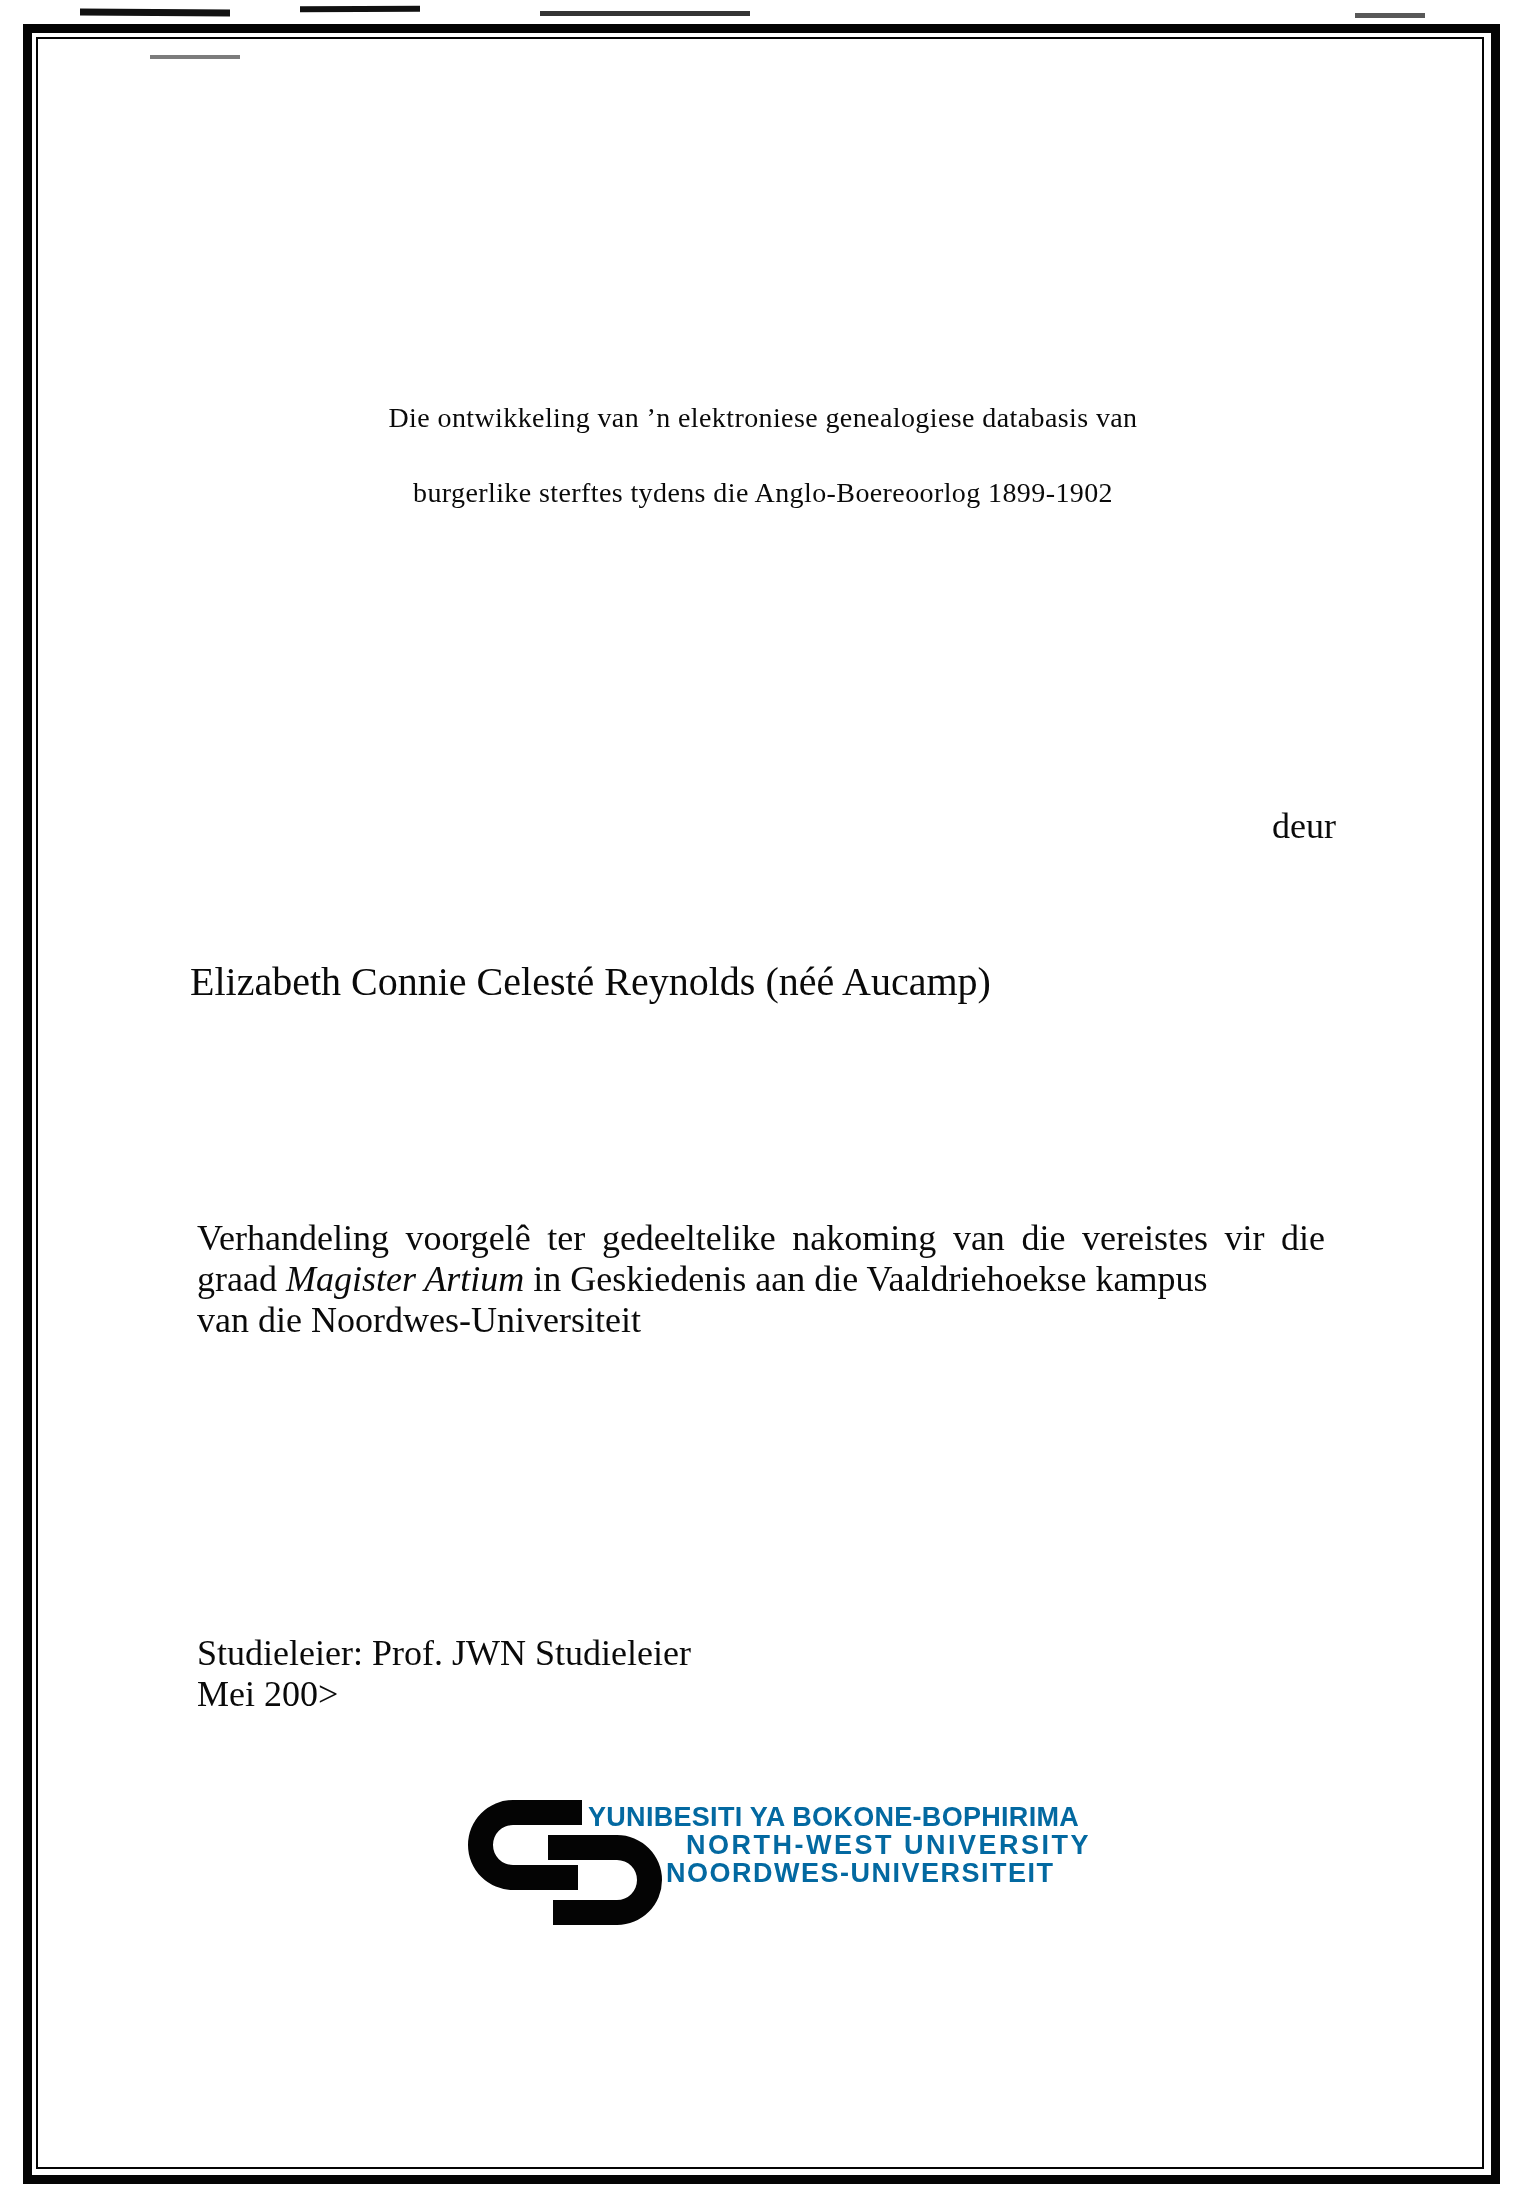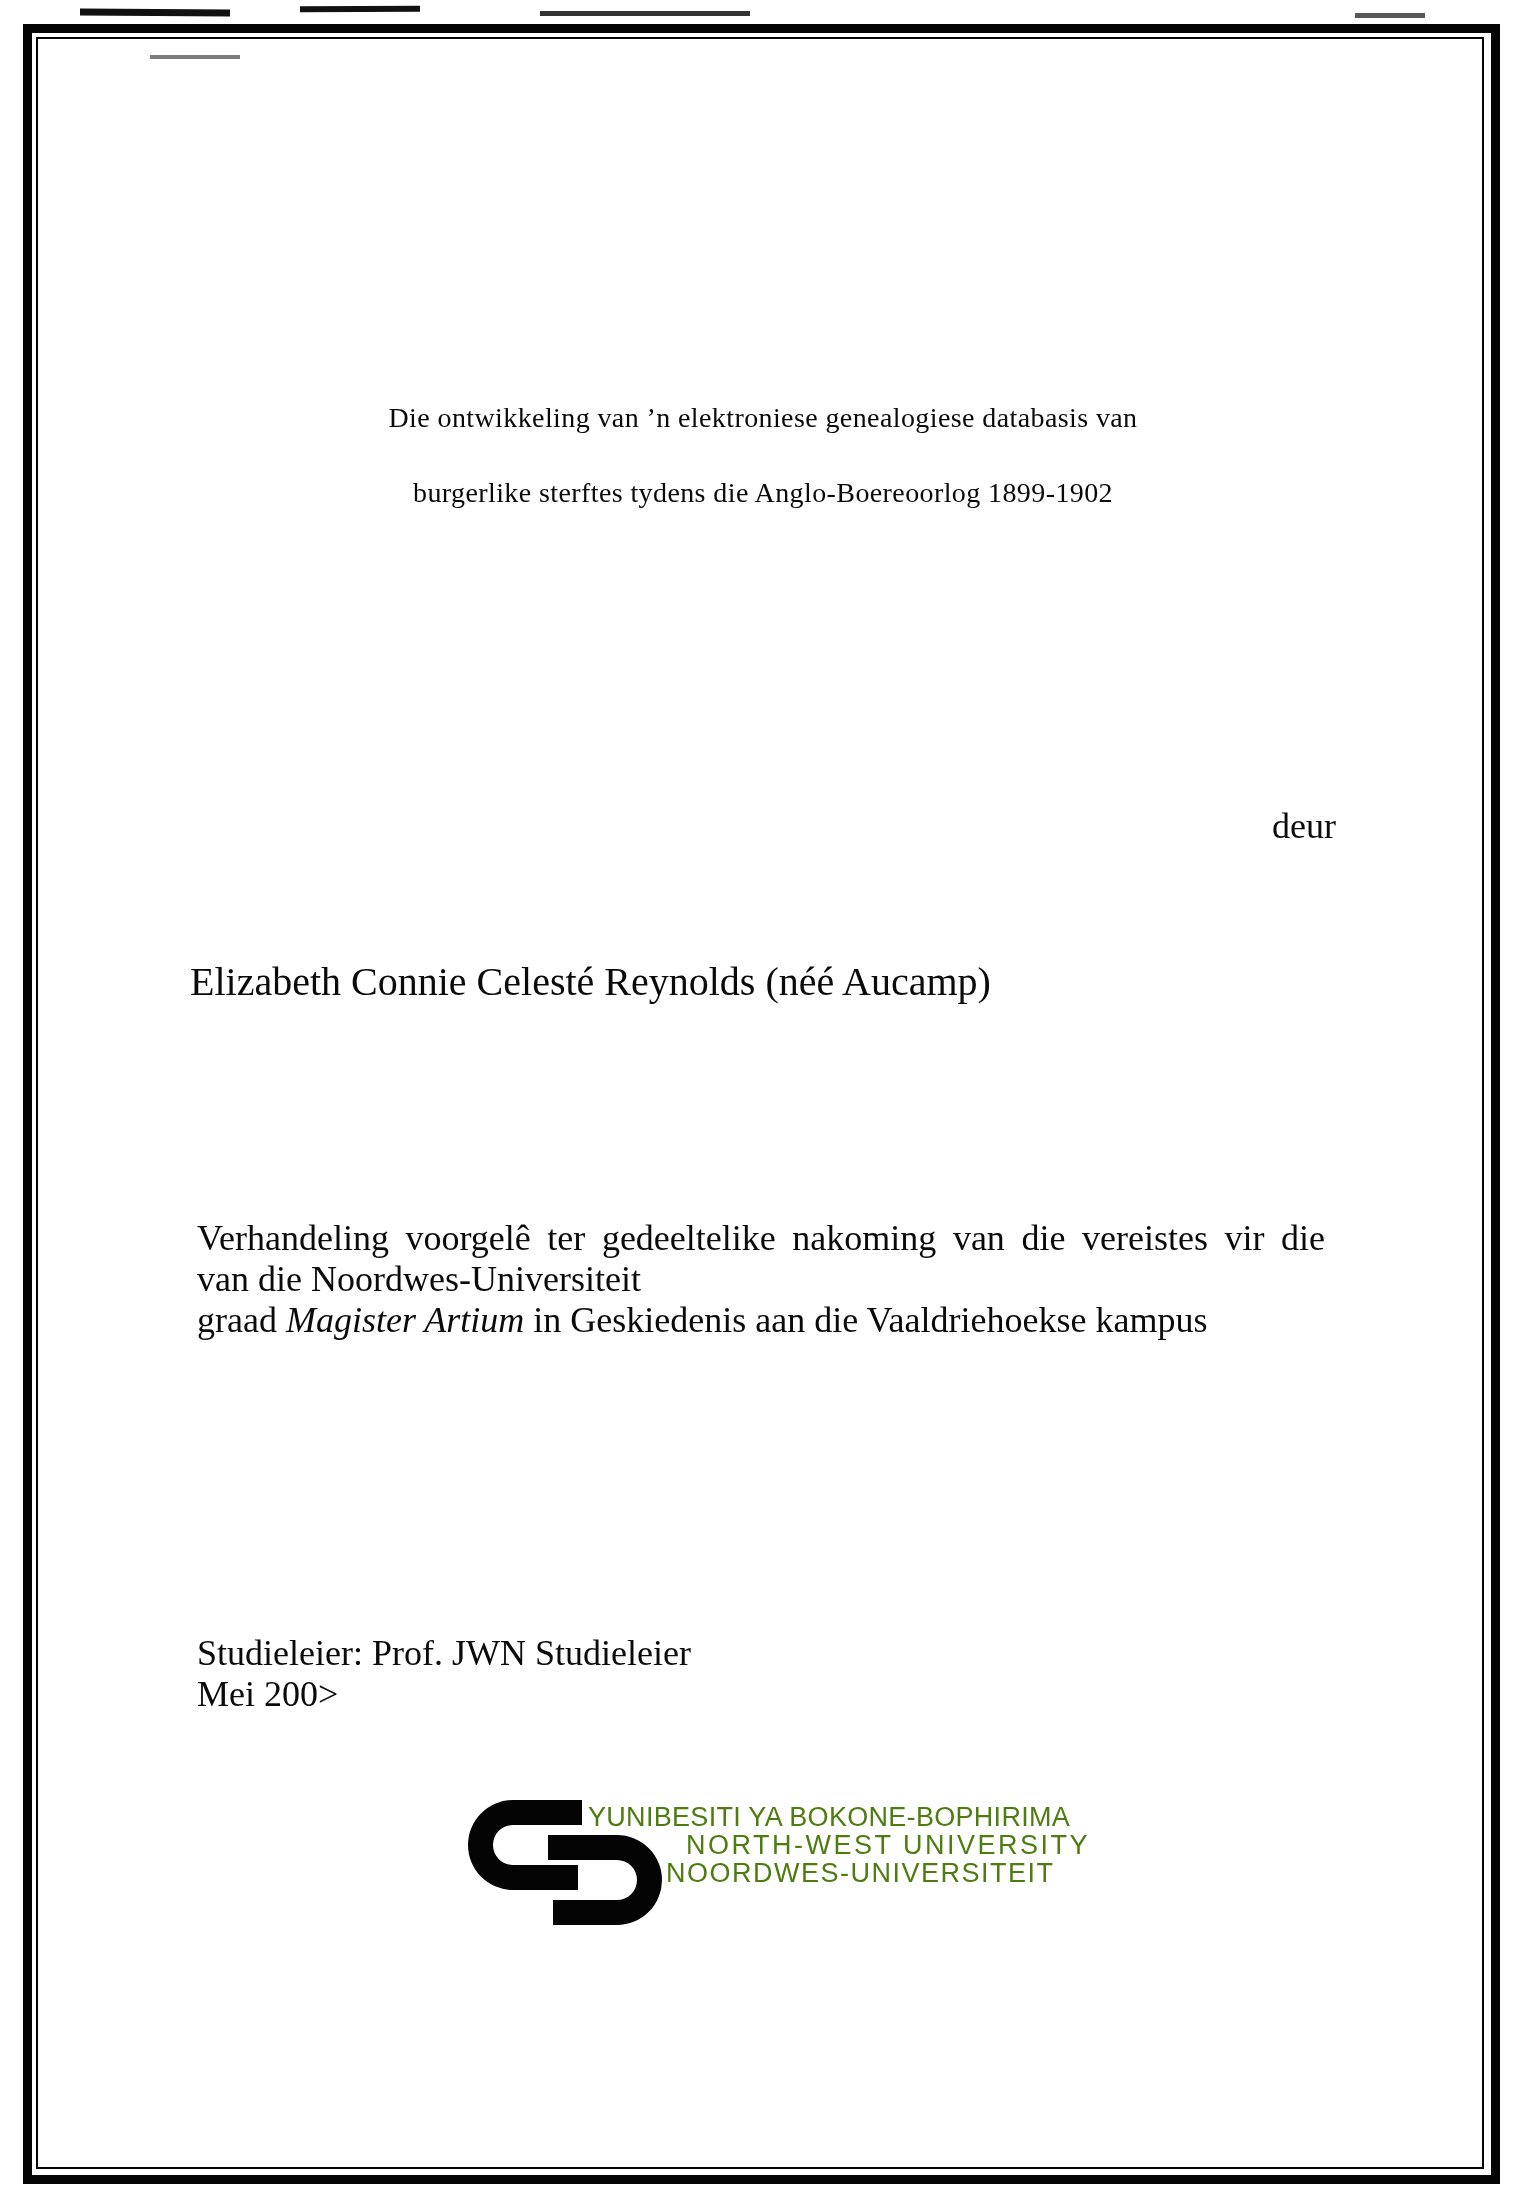--- a/index.html
+++ b/index.html
@@ -44,21 +44,21 @@
   .statement .just{text-align:justify;text-align-last:justify;}
   .statement .ital{font-style:italic;}
   .supervisor-block{
     position:absolute;left:197px;top:1633px;width:900px;
     font-size:36px;line-height:41px;
   }
   
   .logo-mark{position:absolute;left:468px;top:1800px;width:194px;height:125px;}
   .logo-text{
     position:absolute;font-family:"Liberation Sans", sans-serif;
-    font-weight:normal;font-size:27px;line-height:29px;color:#4d7c0f;white-space:nowrap;
+    font-weight:bold;font-size:27px;line-height:29px;color:#0369a1;white-space:nowrap;
   }
   .lt1{left:588px;top:1803px;letter-spacing:.3px;}
   .lt2{left:666px;top:1831px;letter-spacing:2.5px;margin-left:20px;}
   .lt3{left:666px;top:1859px;letter-spacing:1.5px;}
 </style>
 </head>
 <body>
 
 <div class="artifact a1"></div>
 <div class="artifact a2"></div>
@@ -73,22 +73,22 @@
   <div>Die ontwikkeling van ’n elektroniese genealogiese databasis van</div>
   <div>burgerlike sterftes tydens die Anglo-Boereoorlog 1899-1902</div>
 </div>
 
 <div class="byline">deur</div>
 
 <div class="author">Elizabeth Connie Celesté Reynolds (néé Aucamp)</div>
 
 <div class="statement">
   <div class="just">Verhandeling voorgelê ter gedeeltelike nakoming van die vereistes vir die</div>
+  <div><span>graad </span><span class="ital">Magister Artium</span><span> in Geskiedenis aan die Vaaldriehoekse kampus</span></div>
   <div>van die Noordwes-Universiteit</div>
-  <div><span>graad </span><span class="ital">Magister Artium</span><span> in Geskiedenis aan die Vaaldriehoekse kampus</span></div>
 </div>
 
 <div class="supervisor-block">
   <div>Studieleier: Prof. JWN Studieleier</div>
   <div>Mei 200&gt;</div>
 </div>
 
 <svg class="logo-mark" viewBox="0 0 194 125" xmlns="http://www.w3.org/2000/svg" aria-hidden="true">
   <path d="M114,0 H45 A45,45 0 0 0 45,90 H110 V65 H45 A20,20 0 0 1 45,25 H114 Z" fill="#040404"></path>
   <path d="M80,35 H149 A45,45 0 0 1 149,125 H85 V100 H149 A20,20 0 0 0 149,60 H80 Z" fill="#040404"></path>

